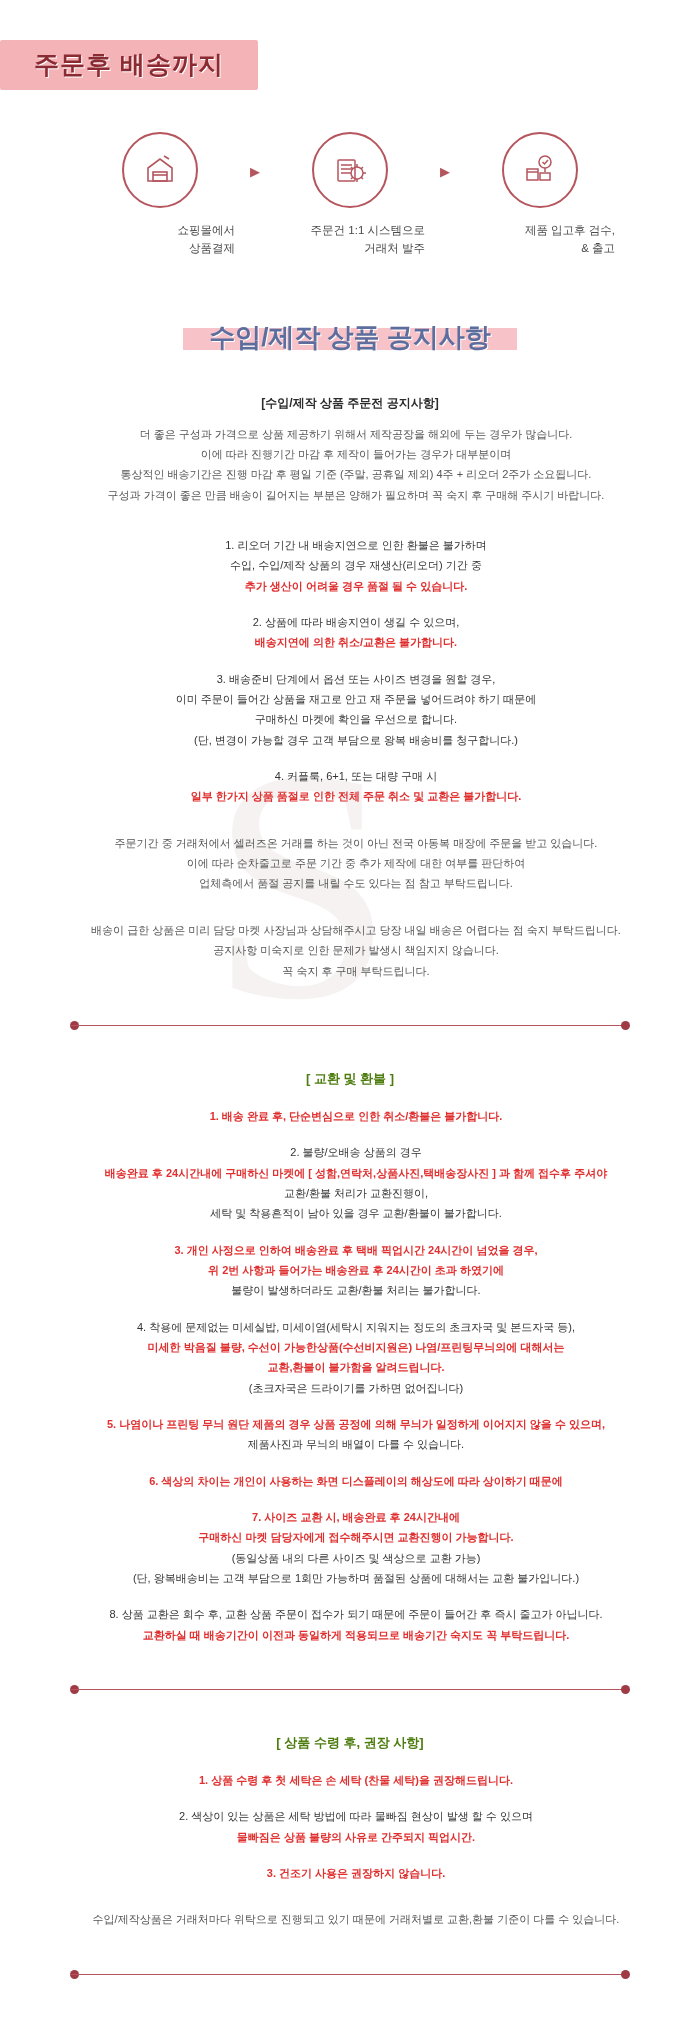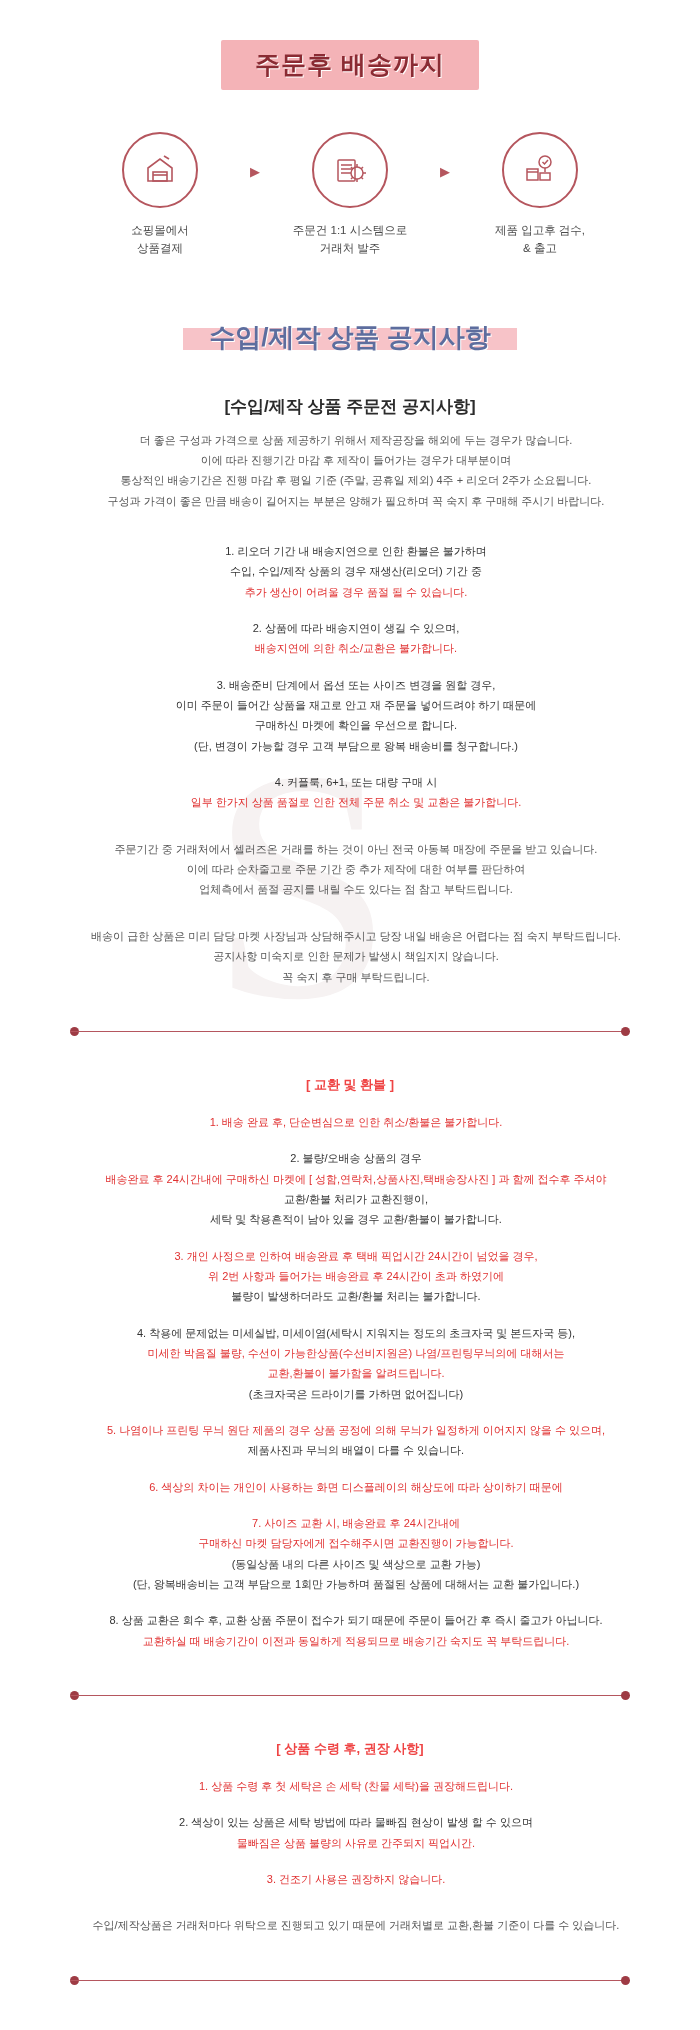--- a/index.html
+++ b/index.html
@@ -26,21 +26,21 @@
     font-family: "Liberation Serif", serif;
     color: #f6f2f2;
     z-index: 0;
     line-height: 1;
     user-select: none;
   }
   .content { position: relative; z-index: 2; }
 
   
   .hdr-wrap {
-    text-align: center;
+    text-align: left;
     padding-top: 40px;
   }
   .hdr-banner {
     display: inline-block;
     background: #f4b3b7;
     padding: 8px 34px 9px 34px;
     border-radius: 2px;
   }
   .hdr-banner .txt {
     font-size: 25px;
@@ -53,21 +53,21 @@
   
   .steps {
     display: flex;
     justify-content: center;
     align-items: flex-start;
     gap: 8px;
     margin-top: 42px;
   }
   .step {
     width: 150px;
-    text-align: center;
+    text-align: right;
   }
   .step-circle {
     width: 76px;
     height: 76px;
     border: 2px solid #b5565e;
     border-radius: 50%;
     margin: 0 auto;
     display: flex;
     align-items: center;
     justify-content: center;
@@ -108,33 +108,33 @@
     left: 0; right: 0;
     top: 12px;
     height: 22px;
     background: #f7c3c8;
     z-index: -1;
   }
 
   
   .block { text-align: center; margin-top: 34px; }
   .b-title {
-    font-size: 17px;
+    font-size: 12px;
     font-weight: bold;
     color: #2b2b2b;
     margin-bottom: 12px;
   }
   .p {
     font-size: 11px;
     line-height: 1.85;
     color: #555555;
     white-space: pre-line;
     padding-left: 12px;
   }
-  .redb { color: #e03030; font-weight: normal; }
+  .redb { color: #e03030; font-weight: bold; }
   .dark { color: #333; }
   .item { margin-top: 16px; }
 
   
   .divider {
     position: relative;
     width: 560px;
     margin: 40px auto;
     height: 9px;
   }
@@ -151,21 +151,21 @@
     border-radius: 50%;
     background: #9e3b44;
   }
   .divider .dot.l { left: 0; }
   .divider .dot.r { right: 0; }
 
   .bracket-title {
     text-align: center;
     font-size: 13px;
     font-weight: bold;
-    color: #ef4444;
+    color: #4d7c0f;
     margin-bottom: 18px;
   }
   .spacer-s { height: 14px; }
   .spacer-m { height: 26px; }
 </style>
 </head>
 <body>
 
 <div class="page">
   <div class="watermark">S</div>

